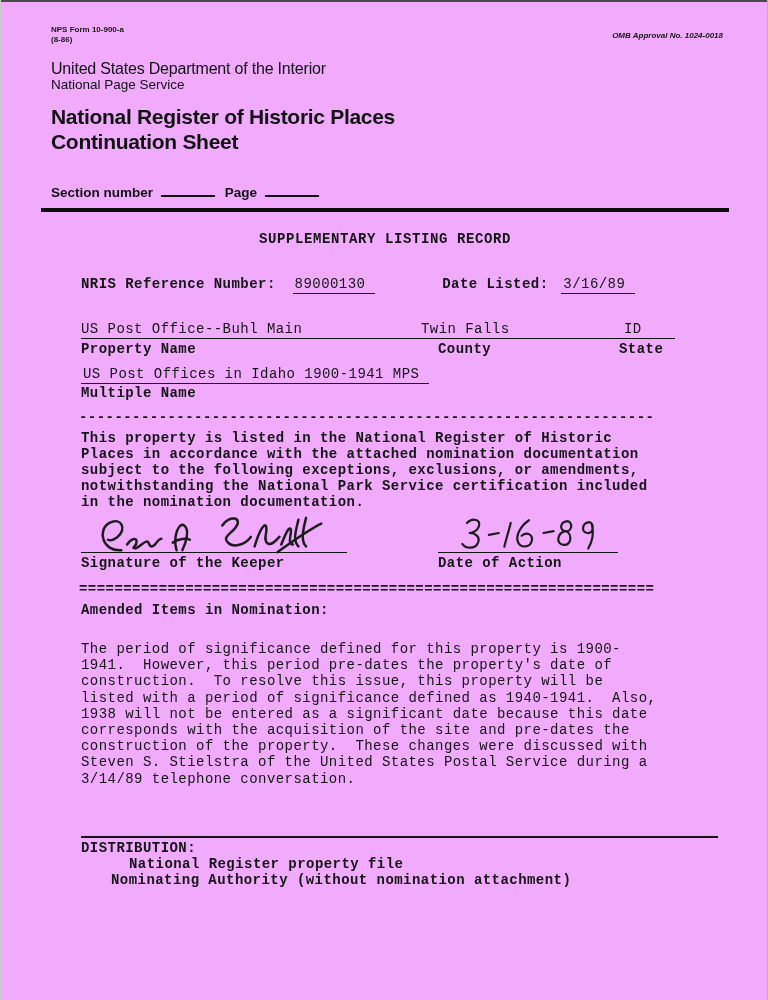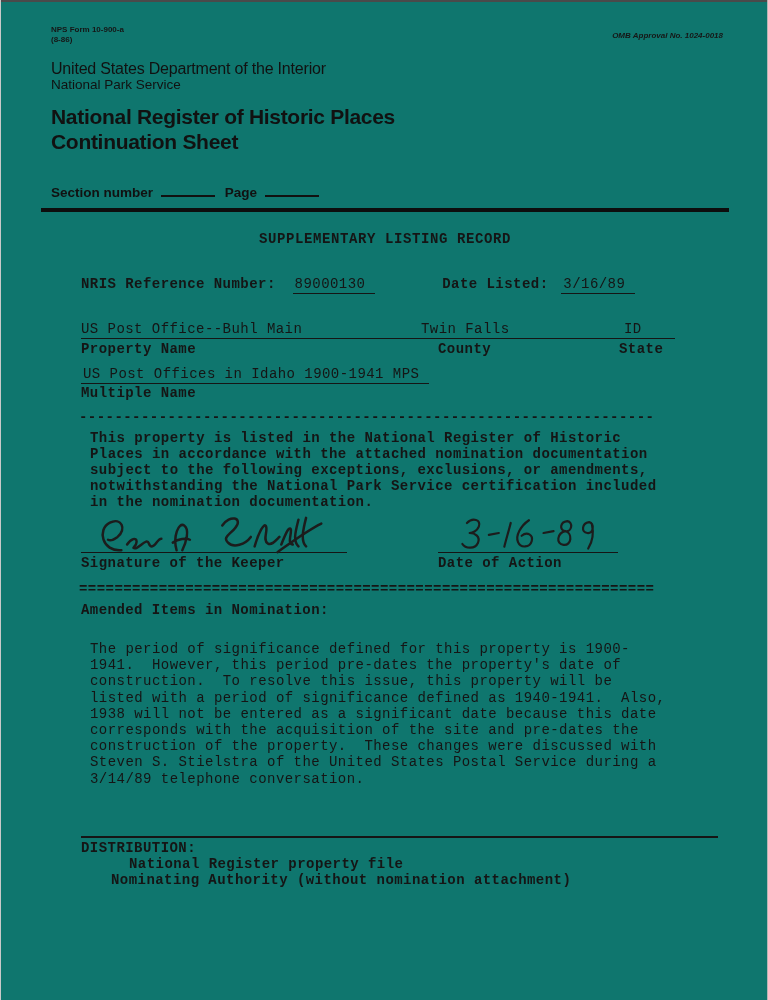--- a/index.html
+++ b/index.html
@@ -1,56 +1,56 @@
 <!DOCTYPE html>
 <html><head>
 <meta charset="utf-8">
 <style>
   html,body{margin:0;padding:0;background:#fff;}
   .page{
-    position:relative;width:768px;height:1000px;background:#0f766e;
+    position:relative;width:768px;height:1000px;background:#f0abfc;
     font-family:"Liberation Sans",sans-serif;color:#111;overflow:hidden;
     border-left:1px solid #c9c9c9;border-right:1px solid #b5b5b5;box-sizing:border-box;
   }
   .page::before{content:"";position:absolute;top:0;left:0;width:768px;height:2px;background:#4a4a4a;}
   .abs{position:absolute;}
   
   .tiny{font-size:8px;font-weight:bold;line-height:9.5px;letter-spacing:0;color:#161616;}
   .tiny-italic{font-style:italic;}
   .dept{font-size:16px;font-weight:normal;letter-spacing:-0.2px;}
   .svc{font-size:13.5px;}
   .doc-title{font-size:21px;font-weight:bold;line-height:25px;letter-spacing:-0.3px;}
   .section-row{font-size:13.5px;font-weight:bold;}
   .blank{display:inline-block;width:54px;border-bottom:2px solid #111;height:12px;margin:0 6px 0 8px;}
   .thick-rule{height:4px;background:#0d0d0d;}
   
   .mono{font-family:"Liberation Mono","DejaVu Sans Mono",monospace;font-size:14px;letter-spacing:0.45px;color:#151515;}
   .mono-b{font-weight:bold;}
   .slr{width:768px;text-align:center;font-weight:bold;letter-spacing:0.6px;}
   .uline{border-bottom:1.6px solid #151515;padding:0 10px 1px 2px;}
   .full-uline{border-bottom:1.8px solid #151515;height:18px;width:594px;}
-  .pre{white-space:pre-wrap;line-height:16px;margin-left:9px;}
+  .pre{white-space:pre-wrap;line-height:16px;}
   .sig-line{border-bottom:1.8px solid #151515;}
   .sep{font-weight:bold;white-space:nowrap;}
   .rule-thin{height:2px;background:#151515;}
   svg.script{stroke:#1c1c1c;fill:none;stroke-linecap:round;stroke-linejoin:round;}
 </style>
 </head>
 <body>
 
 <div class="page">
 
   <div class="abs tiny" style="left:50px;top:25px;">
     <div>NPS Form 10-900-a</div>
     <div>(8-86)</div>
   </div>
   <div class="abs tiny tiny-italic" style="right:44px;top:31px;">OMB Approval No. 1024-0018</div>
 
   <div class="abs dept" style="left:50px;top:60px;">United States Department of the Interior</div>
-  <div class="abs svc" style="left:50px;top:77px;">National Park Service</div>
+  <div class="abs svc" style="left:50px;top:77px;">National Page Service</div>
 
   <div class="abs doc-title" style="left:50px;top:104px;">
     <div>National Register of Historic Places</div>
     <div>Continuation Sheet</div>
   </div>
 
   <div class="abs section-row" style="left:50px;top:183px;">
     <span>Section number</span><span class="blank"></span>
     <span>Page</span><span class="blank"></span>
   </div>

